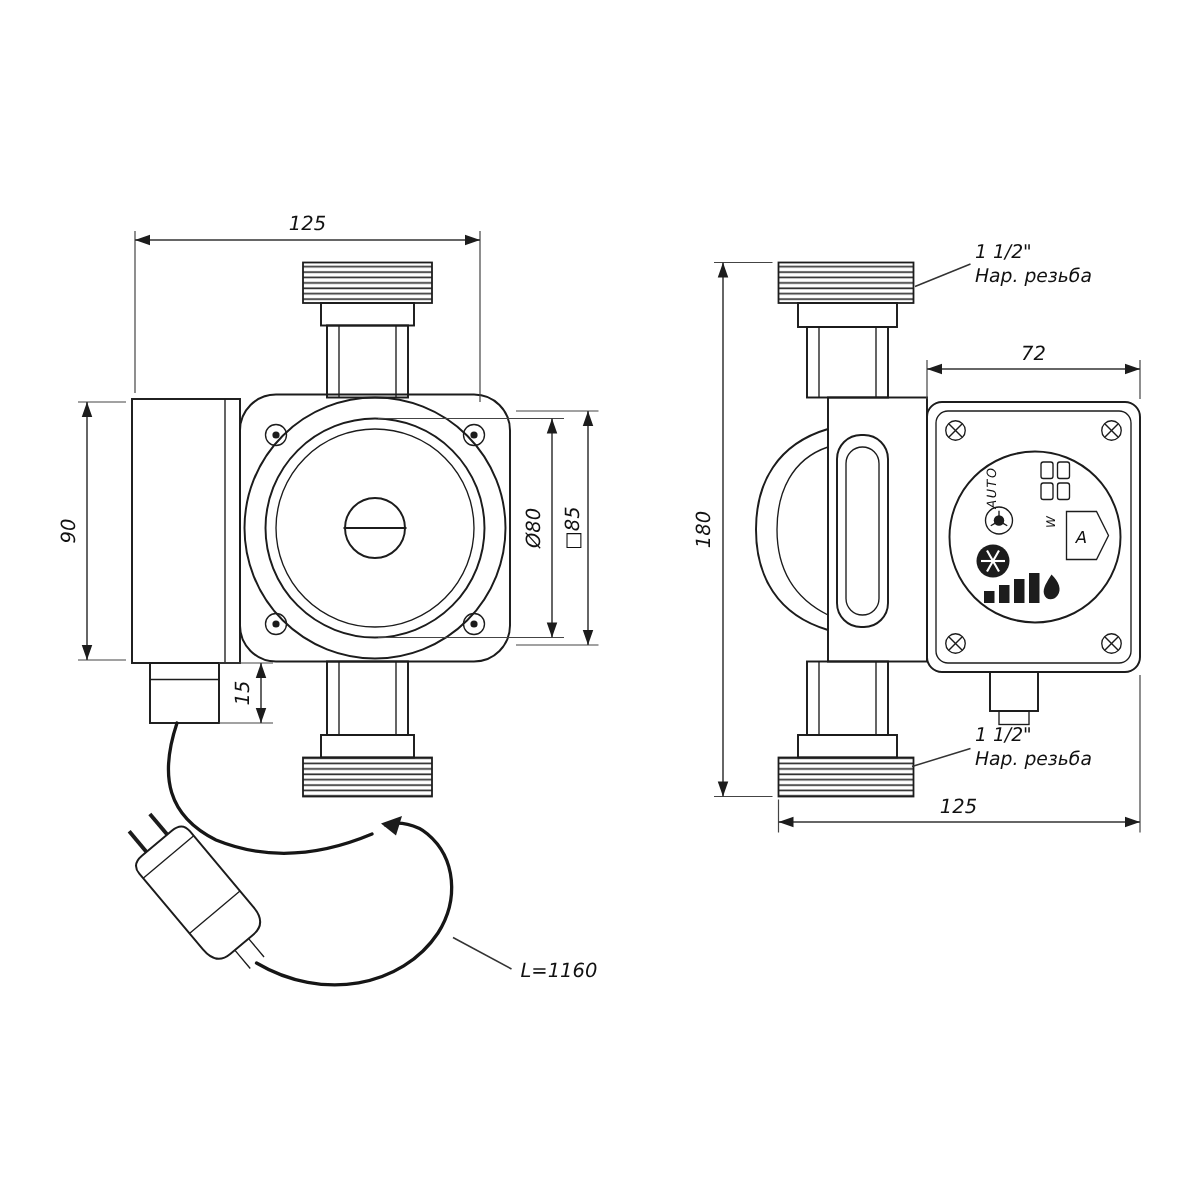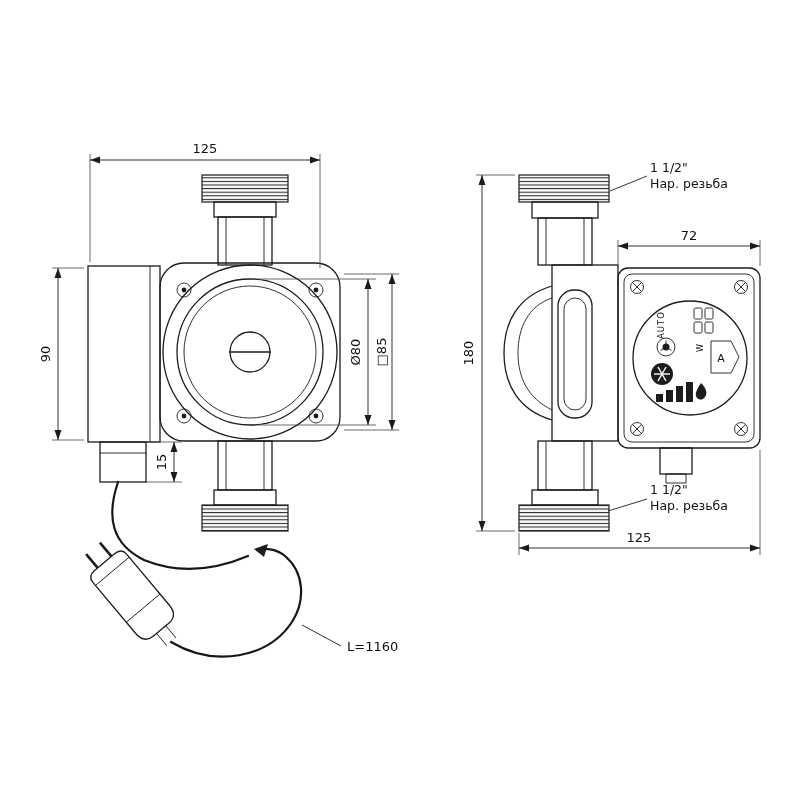--- a/index.html
+++ b/index.html
@@ -1,16 +1,16 @@
 <!DOCTYPE html>
 <html><head>
 <meta charset="utf-8">
 <style>
   html,body{margin:0;padding:0;background:#ffffff;}
-  .page{width:800px;height:800px;background:#ffffff;position:relative;font-family:"DejaVu Sans",sans-serif;}
+  .page{width:800px;height:800px;background:#ffffff;position:relative;font-family:"DejaVu Sans",sans-serif;font-style:italic;}
   svg{display:block;}
   .obj{fill:none;stroke:#1c1c1c;stroke-width:1.3;}
   .obj-thin{fill:none;stroke:#1c1c1c;stroke-width:0.9;}
   .threadblock{stroke:#1c1c1c;stroke-width:1.2;}
   .dim{stroke:#333333;stroke-width:1;fill:none;}
   .ext{stroke:#444444;stroke-width:0.8;fill:none;}
   .fill{fill:#1c1c1c;stroke:none;}
   .cable{fill:none;stroke:#161616;stroke-width:2.2;stroke-linecap:round;}
   .prong{stroke:#1c1c1c;stroke-width:2.6;}
   .hatchline{stroke:#2a2a2a;stroke-width:1.1;}

